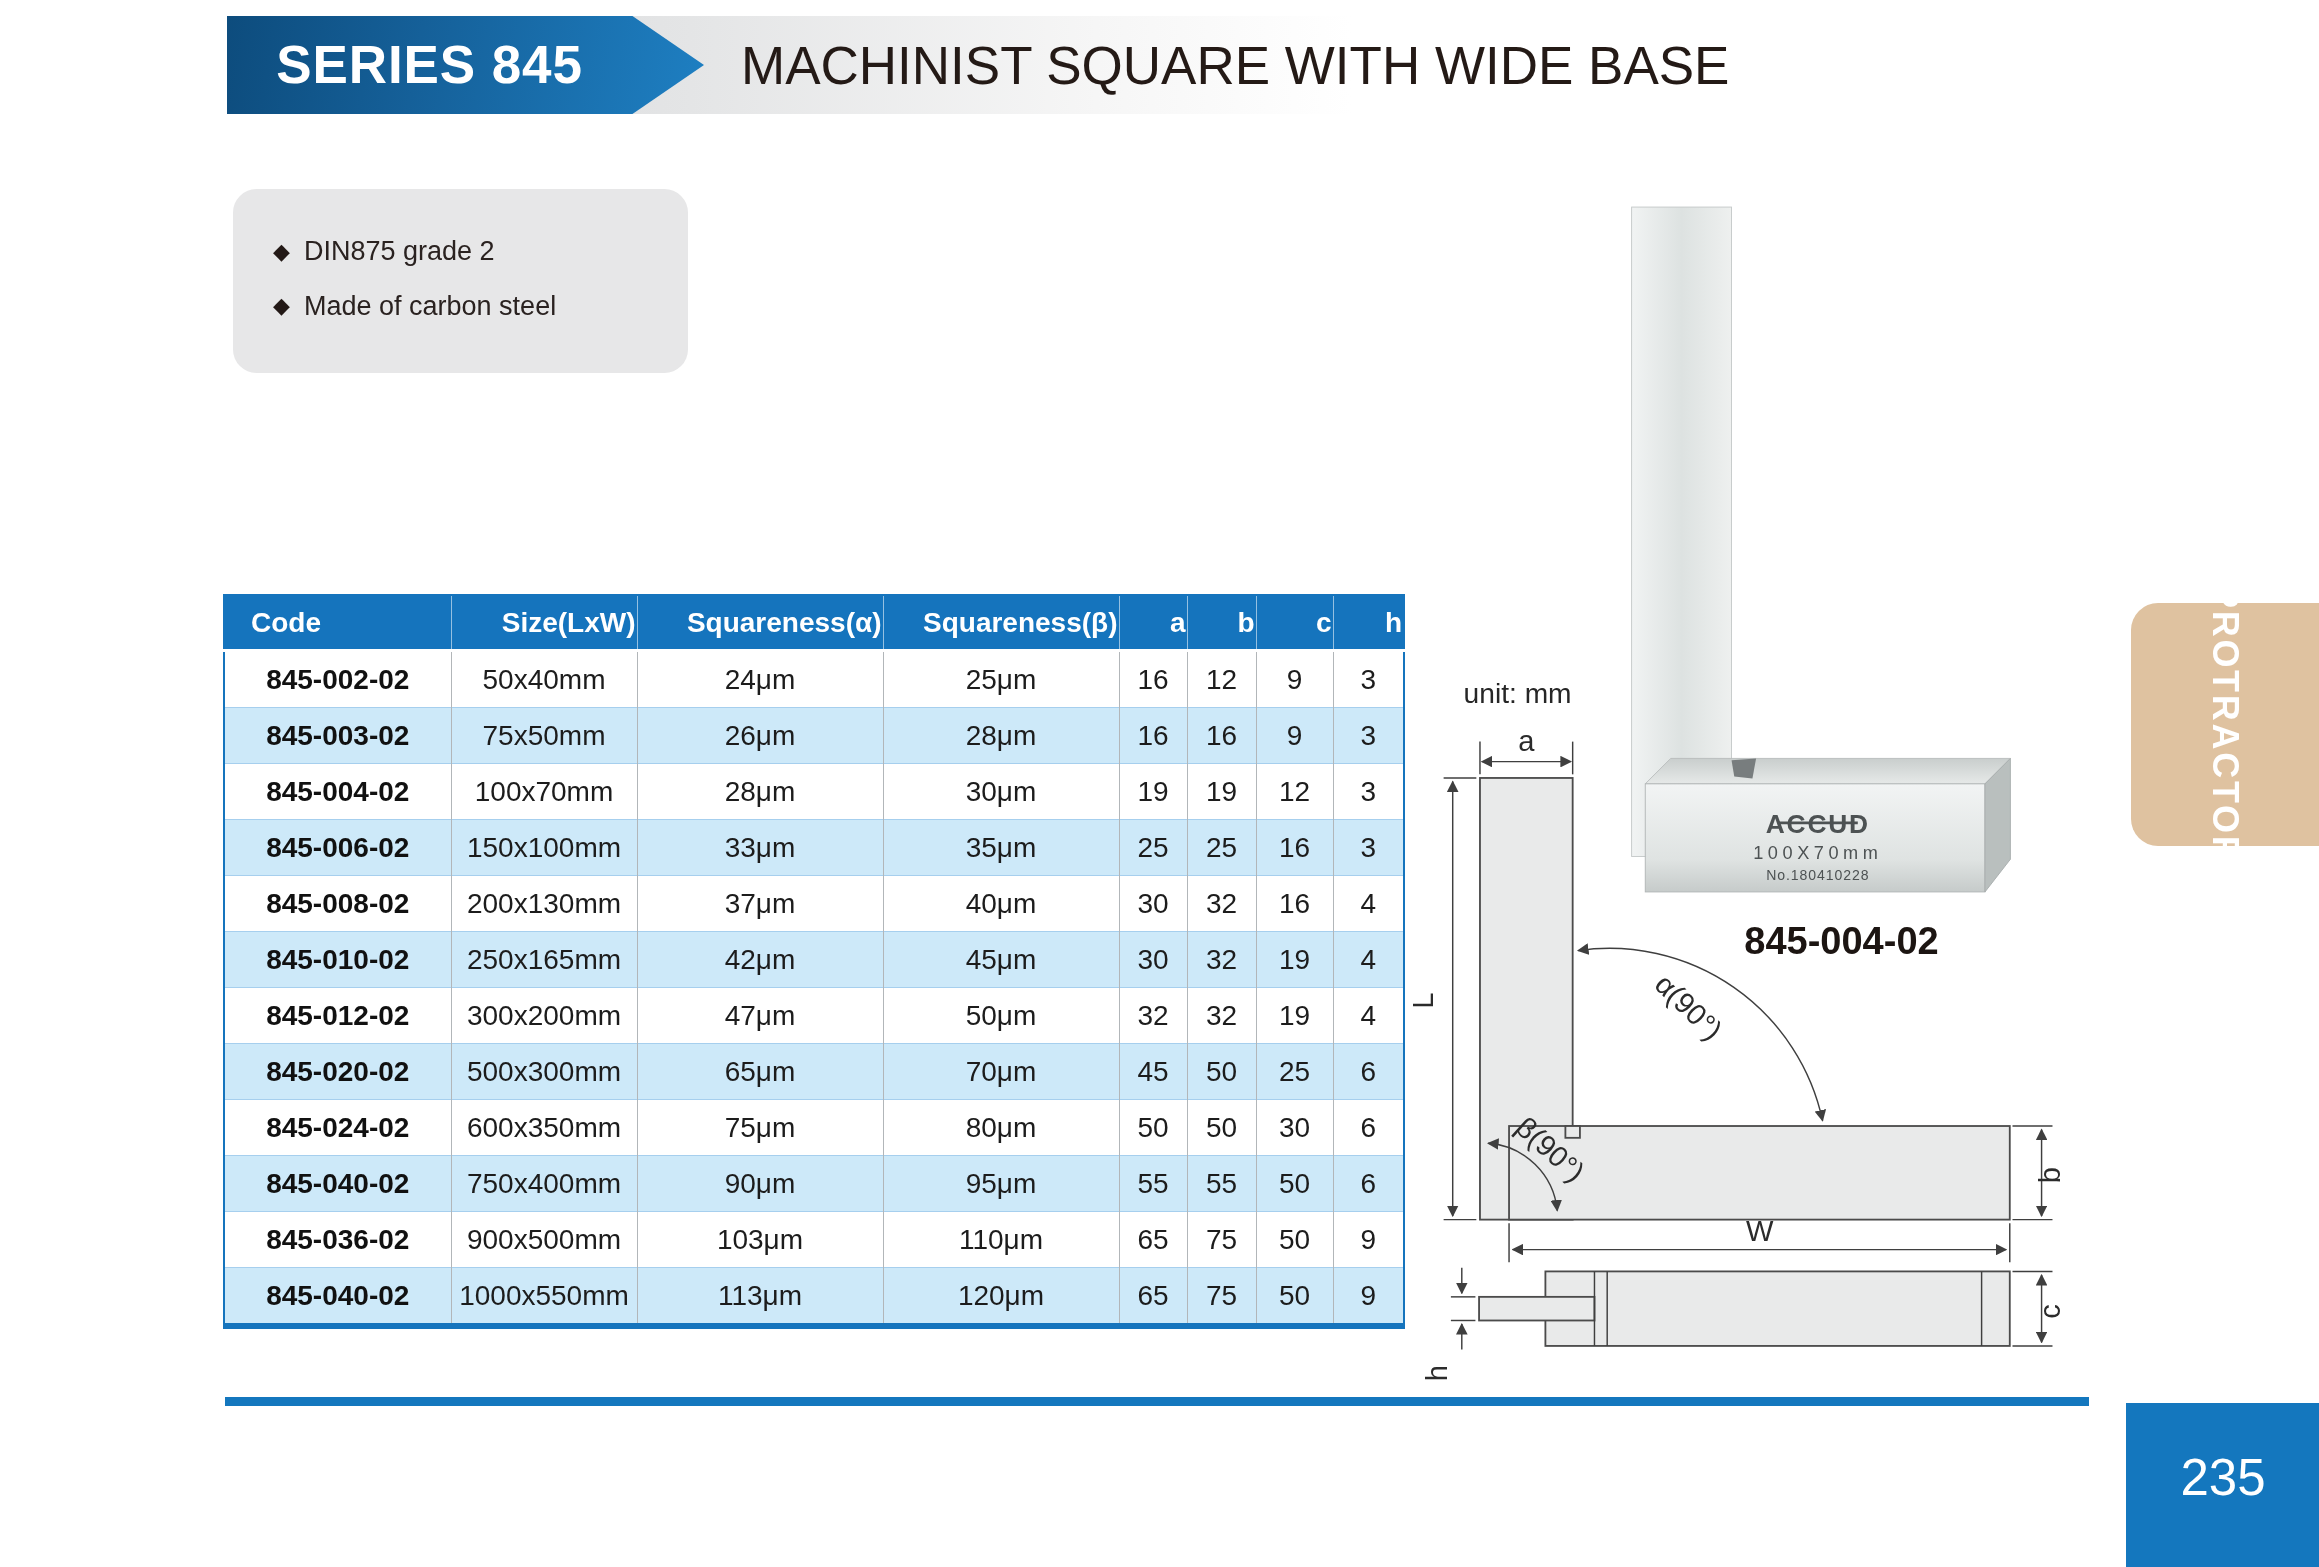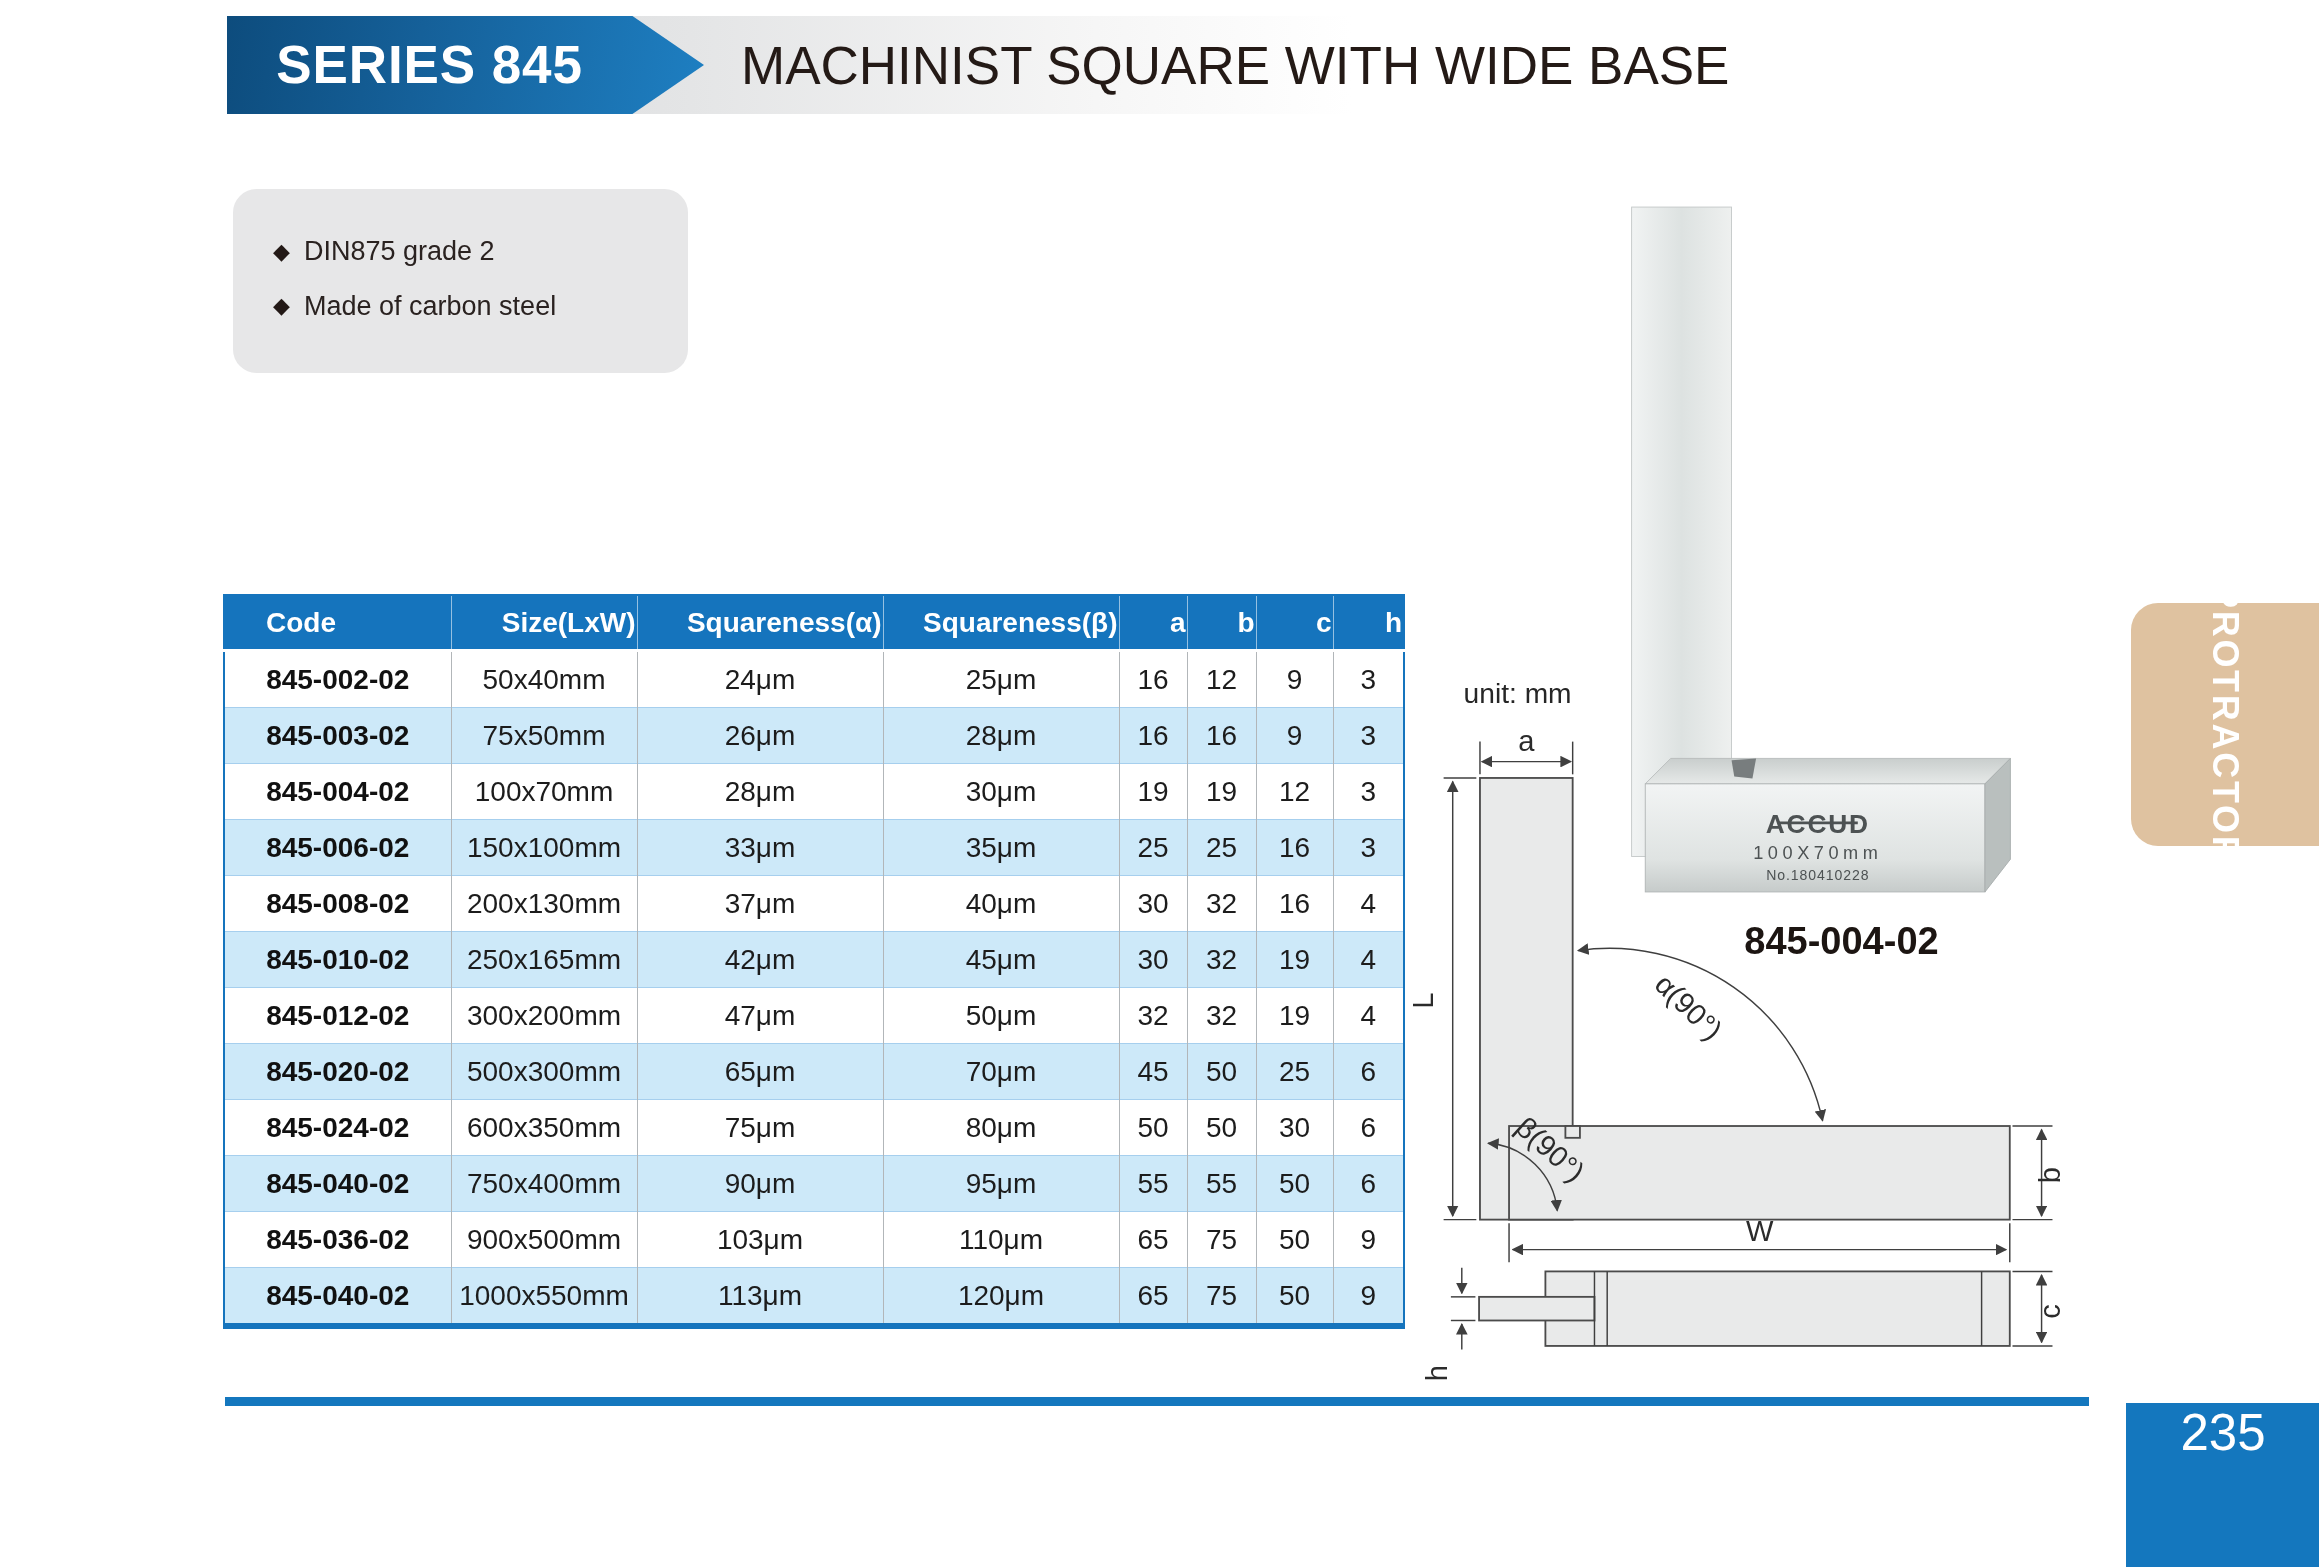--- a/index.html
+++ b/index.html
@@ -21,21 +21,21 @@
   .features{position:absolute;left:233px;top:189px;width:455px;height:184px;background:#e7e7e8;
           border-radius:23.6px;padding:47px 0 0 40px;box-sizing:border-box;}
   .feature-item{display:flex;align-items:center;margin-bottom:23.6px;font-size:27px;color:#2a2220;}
   .bullet{width:31px;font-size:22px;color:#231916;}
 
   
   table.spec{position:absolute;left:223px;top:594px;width:1182px;border-collapse:collapse;
           border:2.7px solid #1574bd;border-bottom-width:6.4px;table-layout:fixed;}
   table.spec th{background:#1574bd;color:#ffffff;font-size:28px;font-weight:bold;height:51px;
           border-right:1.8px solid rgba(255,255,255,.55);border-bottom:3.6px solid #ffffff;text-align:right;}
-  table.spec th:first-child{text-align:left;padding-left:41px;}
+  table.spec th:first-child{text-align:left;padding-left:26px;}
   table.spec th:last-child{border-right:none;}
   table.spec td{height:53px;font-size:28px;color:#1c1c1c;text-align:center;
           border-right:0.9px solid #b2b6b9;border-top:0.9px solid #a6cfee;background:#ffffff;}
   table.spec td:last-child{border-right:none;}
   table.spec tbody tr:nth-child(even) td{background:#cde9f9;}
   table.spec td:first-child{font-weight:bold;color:#111111;margin-left:36px;}
 
   
   .diagram-svg{position:absolute;left:1400px;top:655px;}
   .photo-svg{position:absolute;left:1618px;top:186px;}
@@ -44,21 +44,21 @@
 
   
   .side-tab{position:absolute;left:2131px;top:603px;width:188px;height:243px;background:#dfc2a0;
           border-radius:27px 0 0 27px;display:flex;align-items:center;justify-content:center;}
   .side-tab span{writing-mode:vertical-rl;color:#ffffff;font-size:36px;font-weight:bold;
           letter-spacing:2.7px;white-space:nowrap;}
 
   
   .divider{position:absolute;left:225px;top:1397px;width:1864px;height:9px;background:#1477be;}
   .page-box{position:absolute;left:2126px;top:1403px;width:194px;height:165px;background:#1477be;
-          display:flex;align-items:flex-start;justify-content:center;padding-bottom:16px;box-sizing:border-box;}
+          display:flex;align-items:center;justify-content:center;padding-bottom:16px;box-sizing:border-box;}
   .page-box span{color:#ffffff;font-size:51px;}
 
   
   .dim{stroke:#3f3f3f;stroke-width:1.6;fill:none;}
   .part{fill:#e9eaea;stroke:#4b4b4b;stroke-width:2;}
   .dimtext{fill:#2b2b2b;font-size:32px;font-family:"Liberation Sans",sans-serif;}
 </style>
 </head>
 <body>
 

